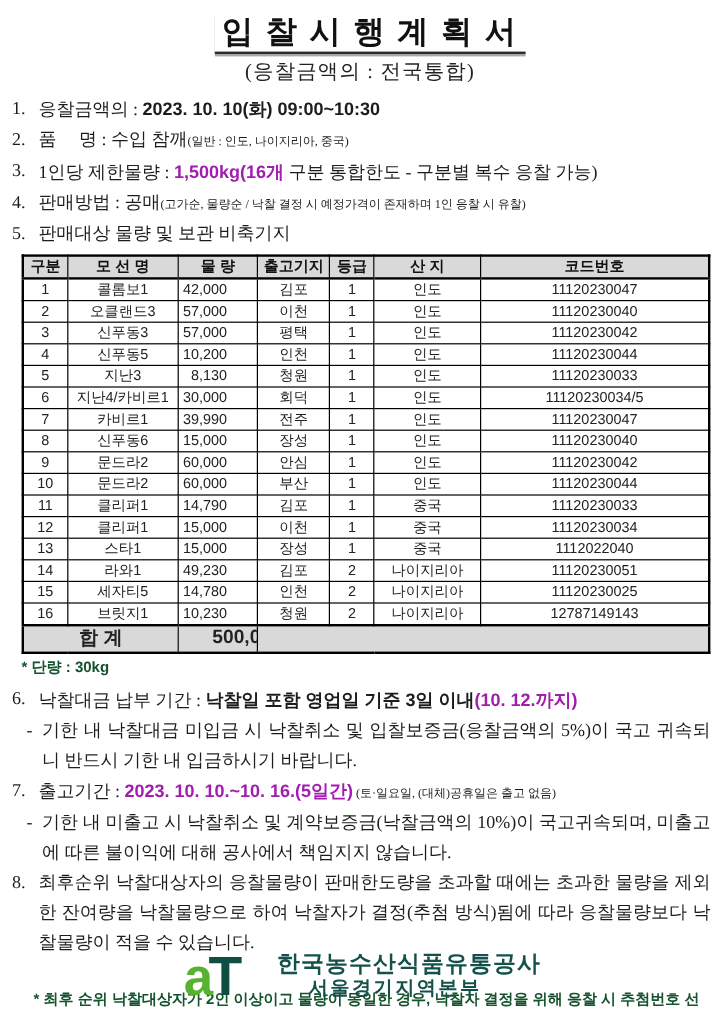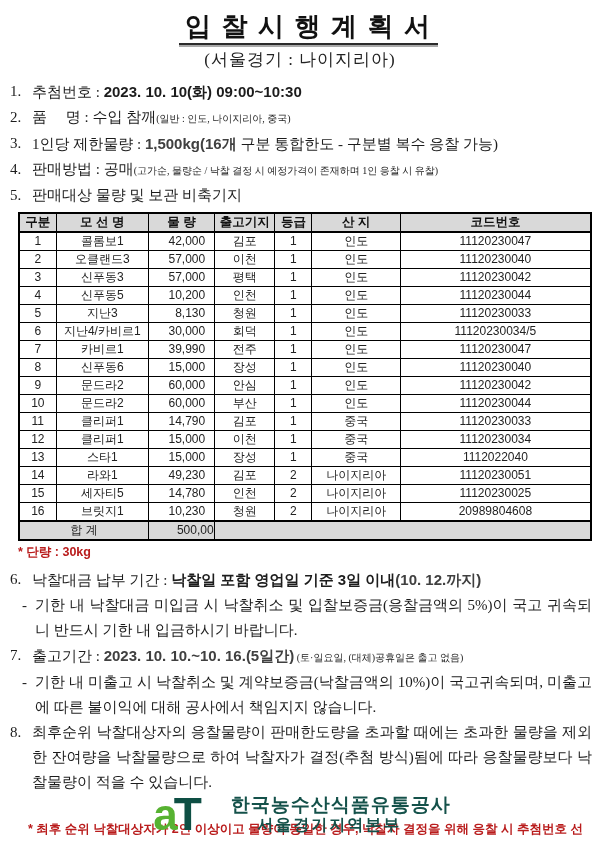--- a/index.html
+++ b/index.html
@@ -17,50 +17,50 @@
     color:#111;border-bottom:2px solid #2b2b2b;box-shadow:0 2px 0 #a9a9a9;
     padding:0 6px 1px 6px;line-height:1.15;margin-left:17px;
   }
   .doc-subtitle{font-size:17px;margin-top:3px;color:#222;letter-spacing:1px;}
 
   
   .item{display:flex;line-height:25px;margin-top:0;}
   .item .num{flex:0 0 22px;padding-left:2px;}
   .item .body{flex:1;text-align:justify;}
   .sans-strong{font-family:"Liberation Sans","DejaVu Sans",sans-serif;font-weight:bold;}
-  .blue{color:#404040;font-family:"Liberation Sans","DejaVu Sans",sans-serif;font-weight:bold;}
+  .blue{color:#a21caf;font-family:"Liberation Sans","DejaVu Sans",sans-serif;font-weight:bold;}
   .small-par{font-size:10px;}
   .sub{display:flex;line-height:25px;padding-left:14px;}
   .sub .dash{flex:0 0 13px;}
   .sub .body{flex:1;text-align:justify;}
   .note{
     font-family:"Liberation Sans","DejaVu Sans",sans-serif;font-weight:bold;
-    font-size:12.5px;line-height:19px;padding-left:10px;color:#b91c1c;
+    font-size:12.5px;line-height:19px;padding-left:10px;color:#14532d;
   }
   .note.indent{padding-left:20px;line-height:21px;margin-top:24px;}
 
   
   table.sched{
     border-collapse:collapse;table-layout:fixed;width:574px;margin:4px 0 2px 10px;
     font-family:"Liberation Sans","DejaVu Sans",sans-serif;font-size:12px;
     border:2px solid #000;
   }
   table.sched th,table.sched td{
     border:1px solid #000;text-align:center;padding:0 2px;height:14.6px;
     overflow:hidden;white-space:nowrap;color:#222;
   }
   table.sched th{
     background:#d9d9d9;font-weight:bold;font-size:12.5px;height:17px;color:#111;
     border-bottom:2px solid #000;
   }
-  table.sched td.c2{text-align:right;padding-right:9px;}
+  table.sched td.c2{text-align:right;padding-right:25px;}
   .col0{width:37px;}.col1{width:92px;}.col2{width:66px;}.col3{width:60px;}
   .col4{width:37px;}.col5{width:88px;}.col6{width:190px;}
   tr.total td{
-    background:#d9d9d9;font-weight:normal;border-top:2px solid #000;height:16px;font-size:12px;
+    background:#d9d9d9;font-weight:bold;border-top:2px solid #000;height:16px;font-size:16px;
   }
   tr.total td.tqty{text-align:center;padding-left:28px;}
 
   
   .footer{position:absolute;left:16px;bottom:6px;width:572px;text-align:center;text-decoration:underline;}
   .logo-line{display:inline-flex;align-items:center;gap:10px;}
   .logo-mark{
     font-family:"Liberation Sans","DejaVu Sans",sans-serif;font-weight:bold;line-height:1;
     letter-spacing:-4px;display:inline-block;
   }
@@ -74,27 +74,27 @@
   .logo-branch{font-size:16px;letter-spacing:2px;}
   .preserve{white-space:pre-wrap;}
 </style>
 </head>
 <body>
 
 <div class="page">
 
   <div class="title-wrap">
     <div class="doc-title">입 찰 시 행 계 획 서</div>
-    <div class="doc-subtitle">(서울경기 : 나이지리아)</div>
+    <div class="doc-subtitle">(응찰금액의 : 전국통합)</div>
   </div>
 
   <div style="margin-top:8px;">
     <div class="item">
       <span class="num">1.</span>
-      <span class="body"><span class="preserve">추첨번호 : </span><span class="sans-strong">2023. 10. 10(화) 09:00~10:30</span></span>
+      <span class="body"><span class="preserve">응찰금액의 : </span><span class="sans-strong">2023. 10. 10(화) 09:00~10:30</span></span>
     </div>
     <div class="item">
       <span class="num">2.</span>
       <span class="body"><span class="preserve">품&nbsp;&nbsp;&nbsp;&nbsp;&nbsp;명 : 수입 참깨</span><span class="small-par">(일반 : 인도, 나이지리아, 중국)</span></span>
     </div>
     <div class="item">
       <span class="num">3.</span>
       <span class="body"><span class="preserve">1인당 제한물량 : </span><span class="blue">1,500kg(16개</span><span class="preserve"> 구분 통합한도 - 구분별 복수 응찰 가능)</span></span>
     </div>
     <div class="item">
@@ -264,21 +264,21 @@
           <td class="c5">나이지리아</td>
           <td class="c6">11120230025</td>
         </tr>
         <tr>
           <td class="c0">16</td>
           <td class="c1">브릿지1</td>
           <td class="c2">10,230</td>
           <td class="c3">청원</td>
           <td class="c4">2</td>
           <td class="c5">나이지리아</td>
-          <td class="c6">20989804608</td>
+          <td class="c6">12787149143</td>
         </tr>
       </tbody>
     <tbody>
       <tr class="total">
         <td colspan="2">합 계</td>
         <td class="tqty">500,000</td>
         <td colspan="4"></td>
       </tr>
     </tbody>
   </table>

